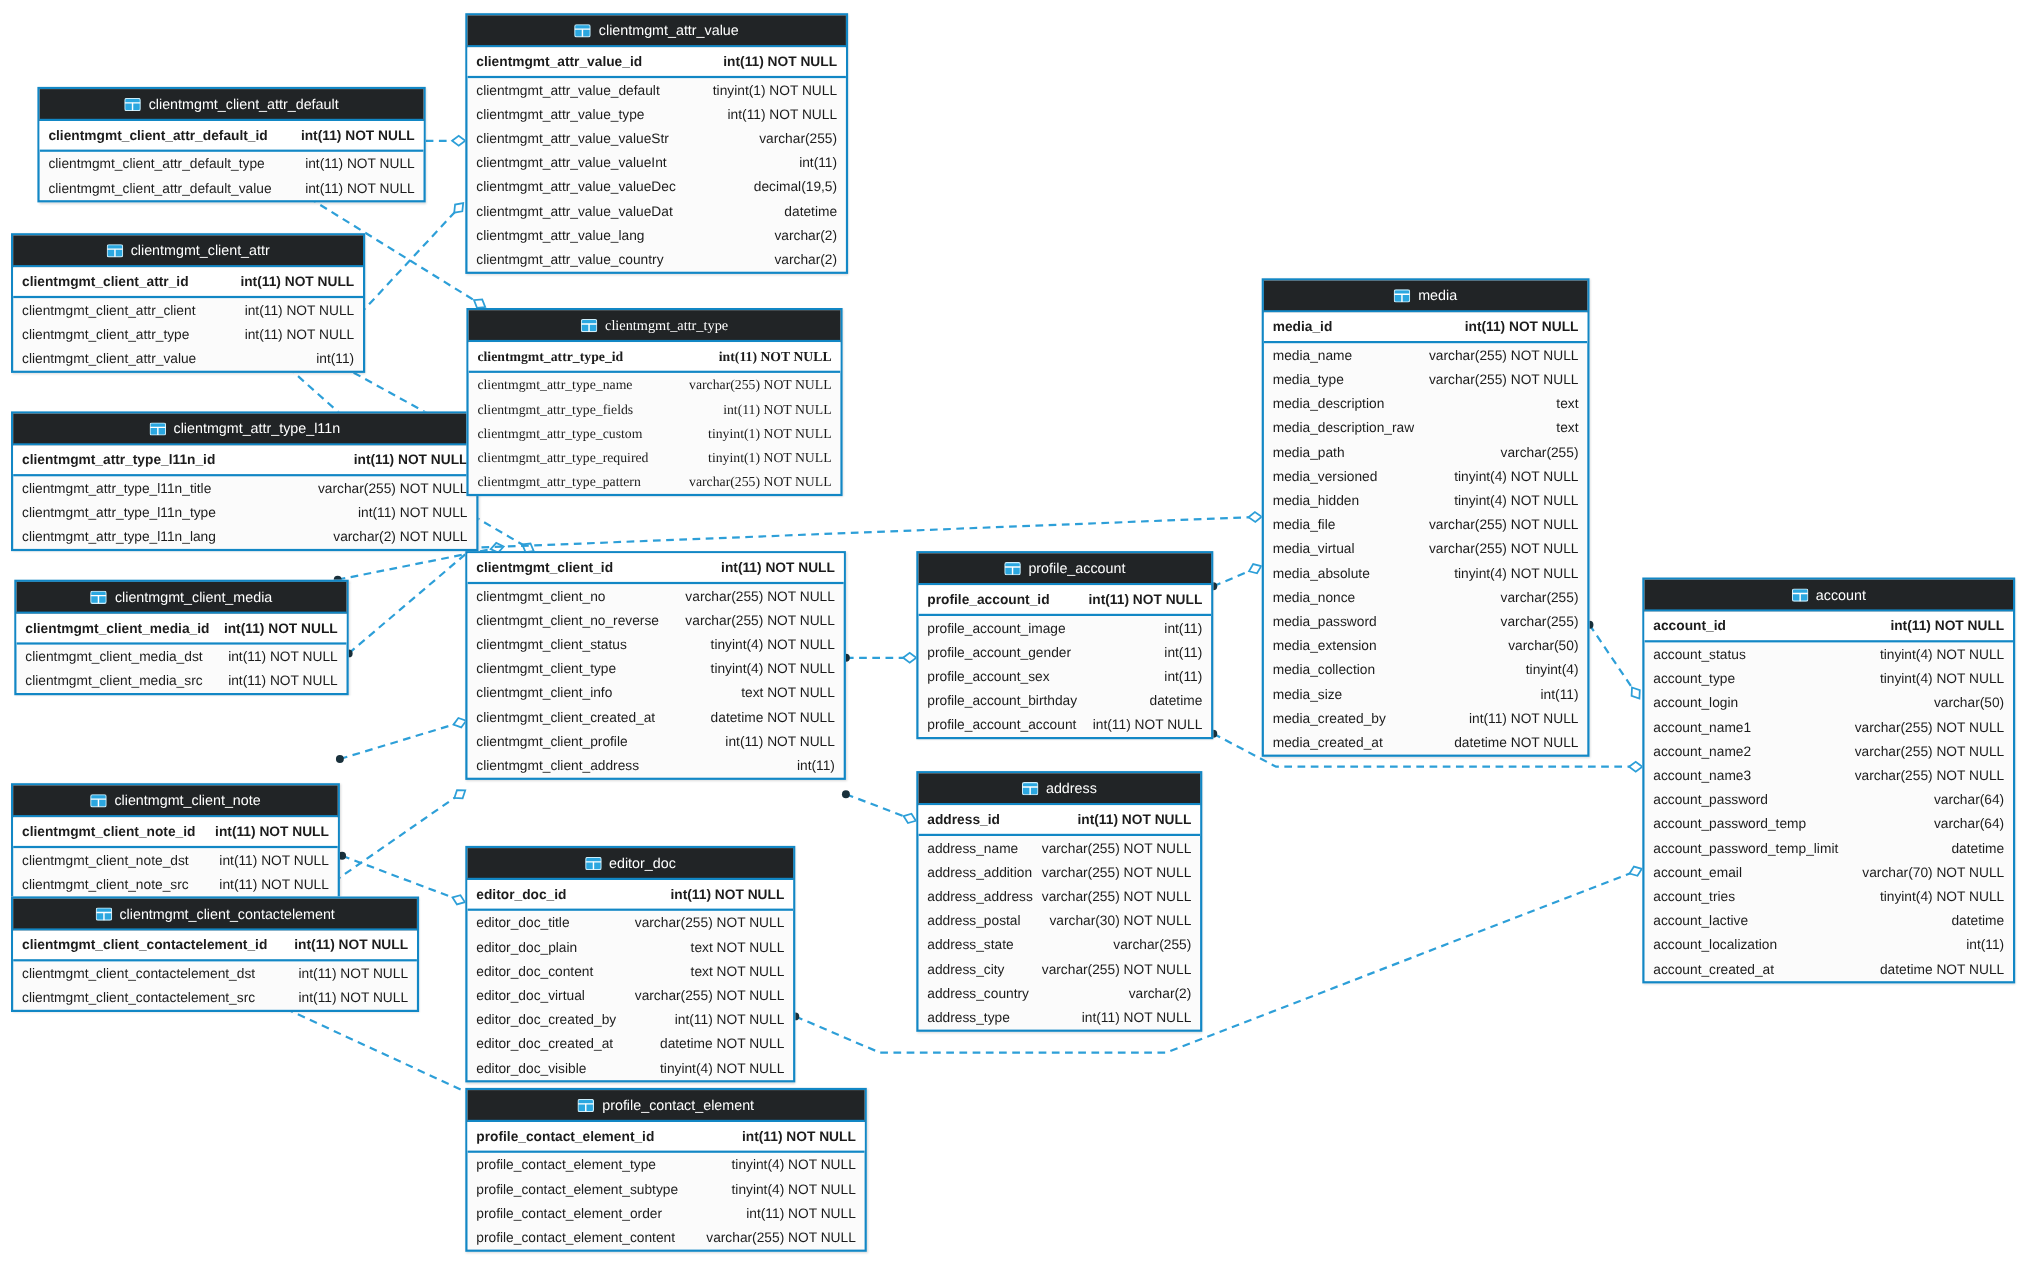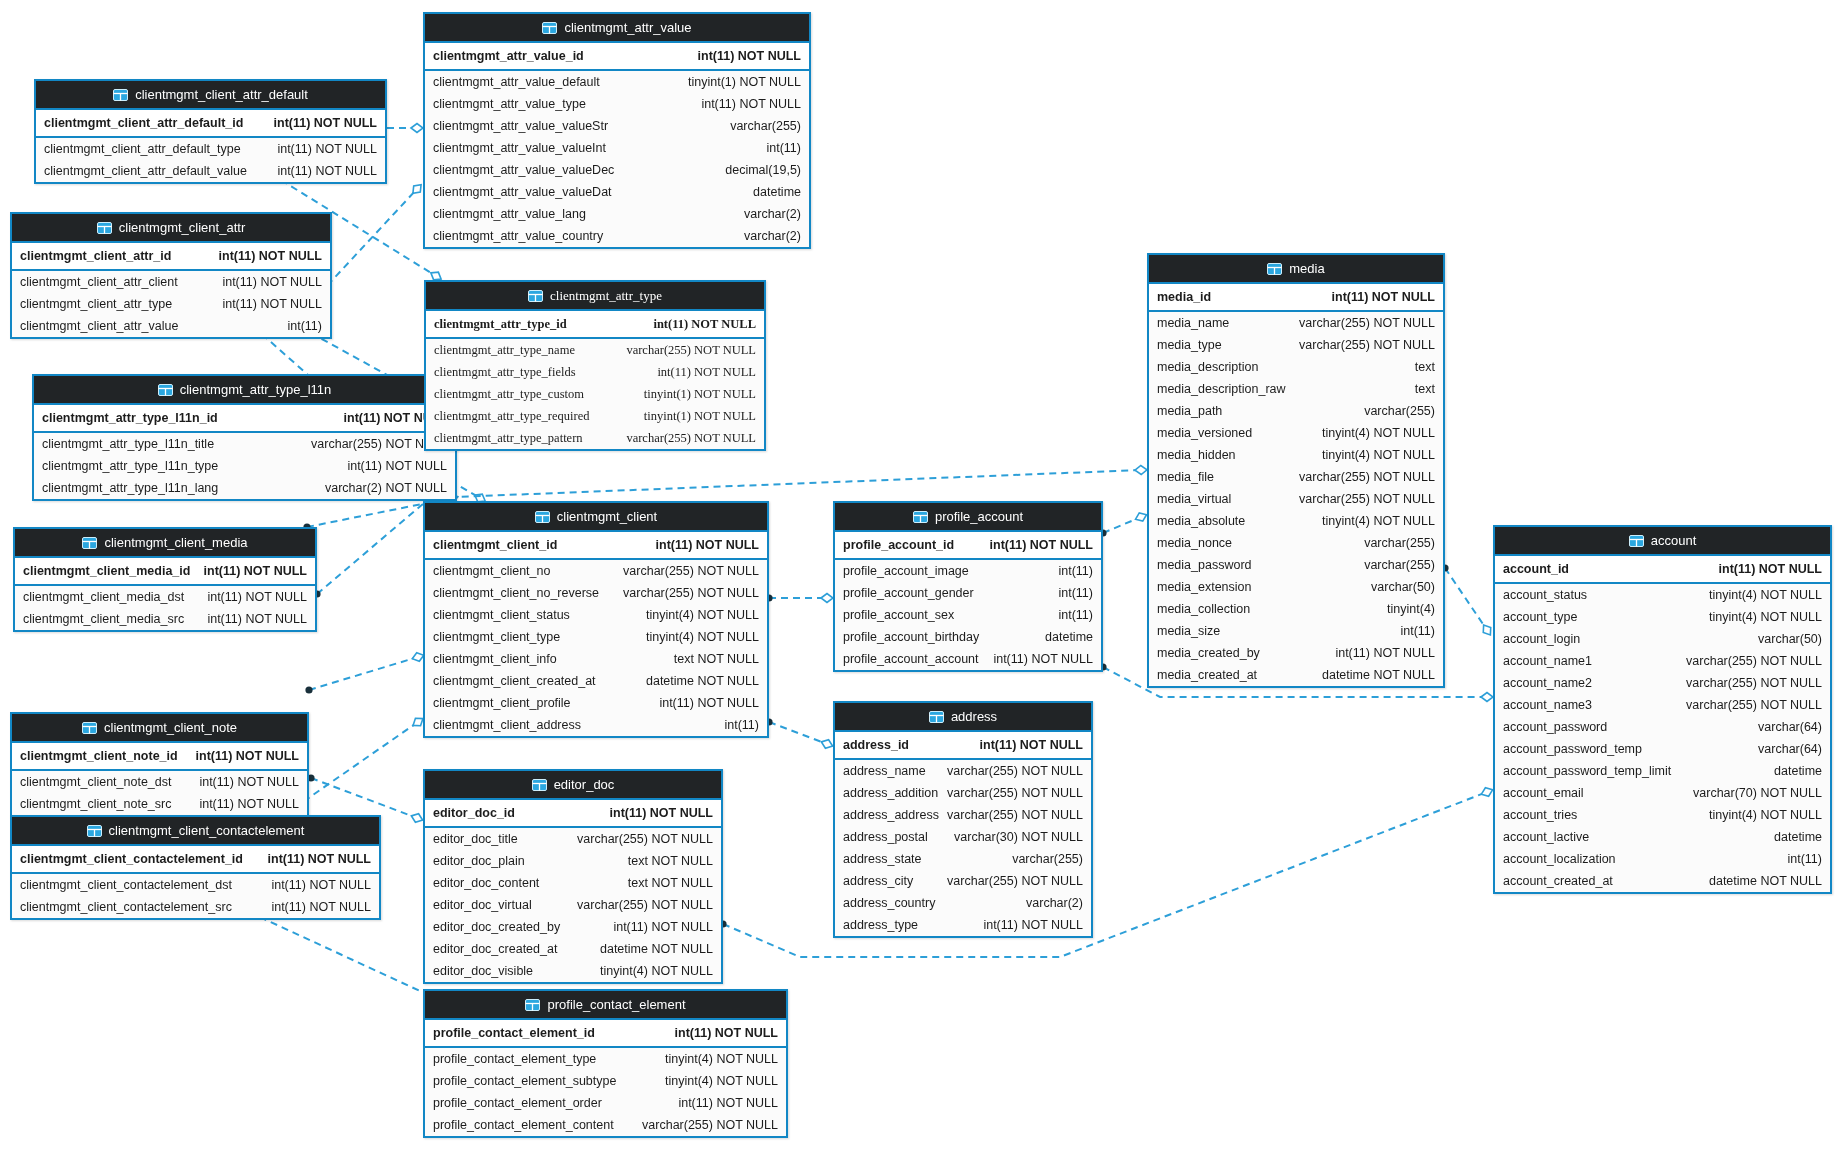--- a/index.html
+++ b/index.html
@@ -167,21 +167,21 @@
         <div class="row">
           <span class="cname">clientmgmt_client_attr_type</span>
           <span class="ctype">int(11) NOT NULL</span>
         </div>
         <div class="row">
           <span class="cname">clientmgmt_client_attr_value</span>
           <span class="ctype">int(11)</span>
         </div>
       </div>
     </div>
-    <div class="table" style="left: 10px; top: 374px; width: 425px; margin-left: 22px;">
+    <div class="table" style="left: 10px; top: 374px; width: 425px;">
       <div class="hdr">
         <span class="ticon">
           <svg width="15" height="12" viewBox="0 0 15 12">
             <rect x="0.5" y="0.5" width="14" height="11" rx="1.5" fill="#2ba7e0" stroke="#cdeefb" stroke-width="1"></rect>
             <line x1="0.5" y1="4.5" x2="14.5" y2="4.5" stroke="#ffffff" stroke-width="1.3"></line>
             <line x1="7.5" y1="4.5" x2="7.5" y2="11.5" stroke="#ffffff" stroke-width="1.3"></line>
           </svg>
         </span>
         <span>clientmgmt_attr_type_l11n</span>
       </div>
@@ -283,21 +283,21 @@
         <div class="row">
           <span class="cname">clientmgmt_client_contactelement_dst</span>
           <span class="ctype">int(11) NOT NULL</span>
         </div>
         <div class="row">
           <span class="cname">clientmgmt_client_contactelement_src</span>
           <span class="ctype">int(11) NOT NULL</span>
         </div>
       </div>
     </div>
-    <div class="table" style="left: 423px; top: 12px; width: 388px;">
+    <div class="table" style="left: 423px; top: 12px; width: 348px;">
       <div class="hdr">
         <span class="ticon">
           <svg width="15" height="12" viewBox="0 0 15 12">
             <rect x="0.5" y="0.5" width="14" height="11" rx="1.5" fill="#2ba7e0" stroke="#cdeefb" stroke-width="1"></rect>
             <line x1="0.5" y1="4.5" x2="14.5" y2="4.5" stroke="#ffffff" stroke-width="1.3"></line>
             <line x1="7.5" y1="4.5" x2="7.5" y2="11.5" stroke="#ffffff" stroke-width="1.3"></line>
           </svg>
         </span>
         <span>clientmgmt_attr_value</span>
       </div>
@@ -376,30 +376,20 @@
           <span class="cname">clientmgmt_attr_type_required</span>
           <span class="ctype">tinyint(1) NOT NULL</span>
         </div>
         <div class="row">
           <span class="cname">clientmgmt_attr_type_pattern</span>
           <span class="ctype">varchar(255) NOT NULL</span>
         </div>
       </div>
     </div>
     <div class="table" style="left: 423px; top: 501px; width: 346px;">
-      <div class="hdr">
-        <span class="ticon">
-          <svg width="15" height="12" viewBox="0 0 15 12">
-            <rect x="0.5" y="0.5" width="14" height="11" rx="1.5" fill="#2ba7e0" stroke="#cdeefb" stroke-width="1"></rect>
-            <line x1="0.5" y1="4.5" x2="14.5" y2="4.5" stroke="#ffffff" stroke-width="1.3"></line>
-            <line x1="7.5" y1="4.5" x2="7.5" y2="11.5" stroke="#ffffff" stroke-width="1.3"></line>
-          </svg>
-        </span>
-        <span>clientmgmt_client</span>
-      </div>
       <div class="pksec">
         <div class="row">
           <span class="cname">clientmgmt_client_id</span>
           <span class="ctype">int(11) NOT NULL</span>
         </div>
       </div>
       <div>
         <div class="row">
           <span class="cname">clientmgmt_client_no</span>
           <span class="ctype">varchar(255) NOT NULL</span>

